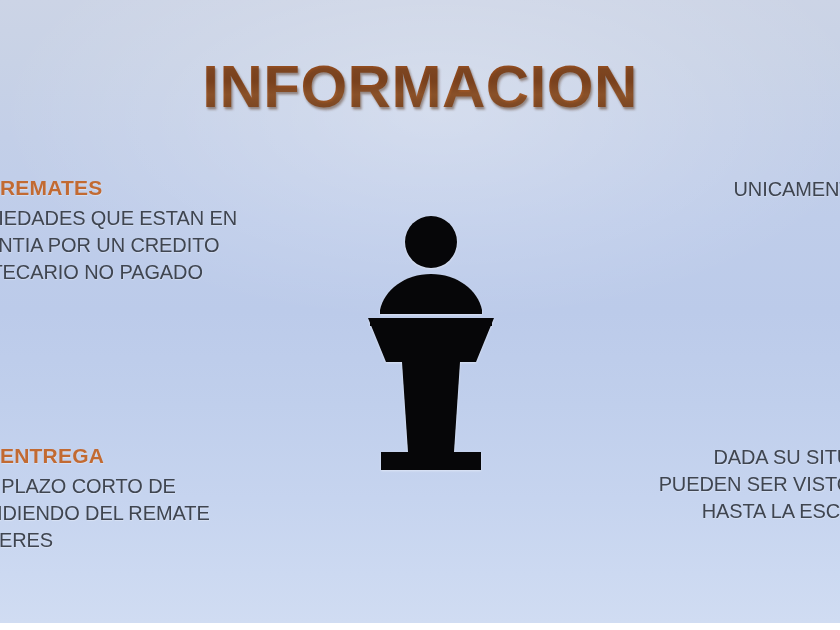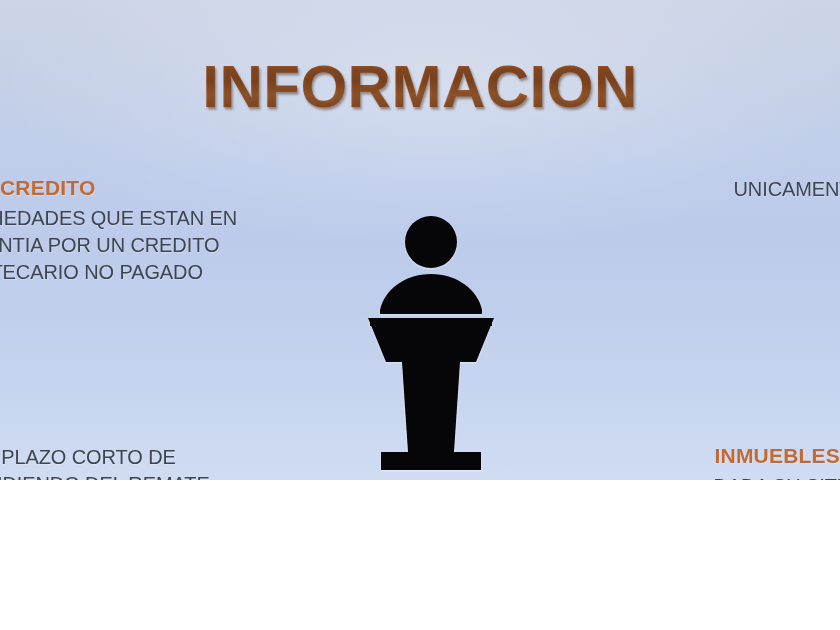--- a/index.html
+++ b/index.html
@@ -7,21 +7,21 @@
     padding: 0;
     background: #ffffff;
   }
   body {
     font-family: "Liberation Sans", sans-serif;
   }
 
   #slide {
     position: relative;
     width: 840px;
-    height: 480px;
+    height: 623px;
     overflow: hidden;
     background:
       linear-gradient(180deg,
         #ccd4e6 0%,
         #c8d2e6 10%,
         #c3cfe8 22%,
         #bfcdea 35%,
         #bccbea 50%,
         #c0cfec 65%,
         #c6d4ef 80%,
@@ -151,38 +151,38 @@
 </style>
 </head>
 <body>
 
 <div id="slide">
 
   <div id="title-shadow">INFORMACION</div>
   <div id="title">INFORMACION</div>
 
   <div class="block" id="block-remates">
-    <div class="heading">CREDITO</div>
+    <div class="heading">REMATES</div>
     <div class="line">PROPIEDADES QUE ESTAN EN</div>
     <div class="line">GARANTIA POR UN CREDITO</div>
     <div class="line">HIPOTECARIO NO PAGADO</div>
   </div>
 
   <div class="block" id="block-pago">
     <div class="line">UNICAMENTE CONTADO</div>
   </div>
 
   <div class="block" id="block-entrega">
+    <div class="heading">ENTREGA</div>
     <div class="line">DE UN PLAZO CORTO DE</div>
     <div class="line">DEPENDIENDO DEL REMATE</div>
     <div class="line">DE INTERES</div>
   </div>
 
   <div class="block" id="block-inmuebles">
-    <div class="heading">INMUEBLES</div>
     <div class="line">DADA SU SITUACION</div>
     <div class="line">PUEDEN SER VISTOS POR</div>
     <div class="line">HASTA LA ESCRITURA</div>
   </div>
 
   <div id="podium-icon">
     <svg viewBox="0 0 162 268" xmlns="http://www.w3.org/2000/svg">
       <g fill="#060608">
 
         <circle cx="81" cy="32" r="26"></circle>

